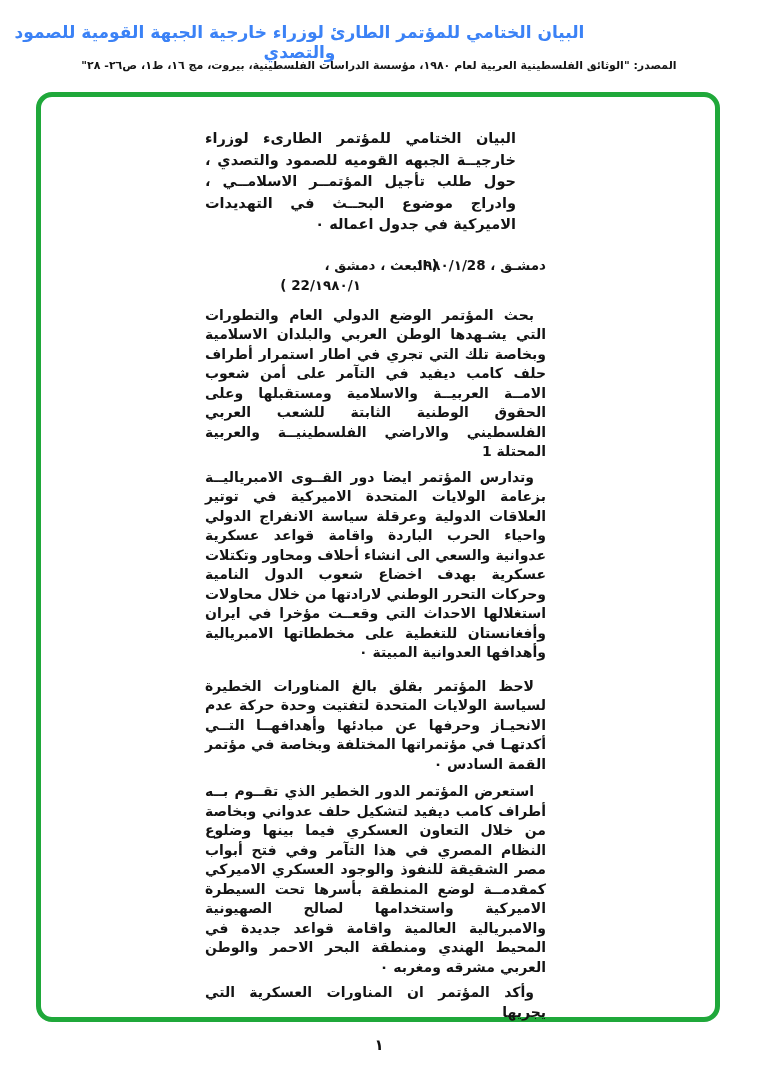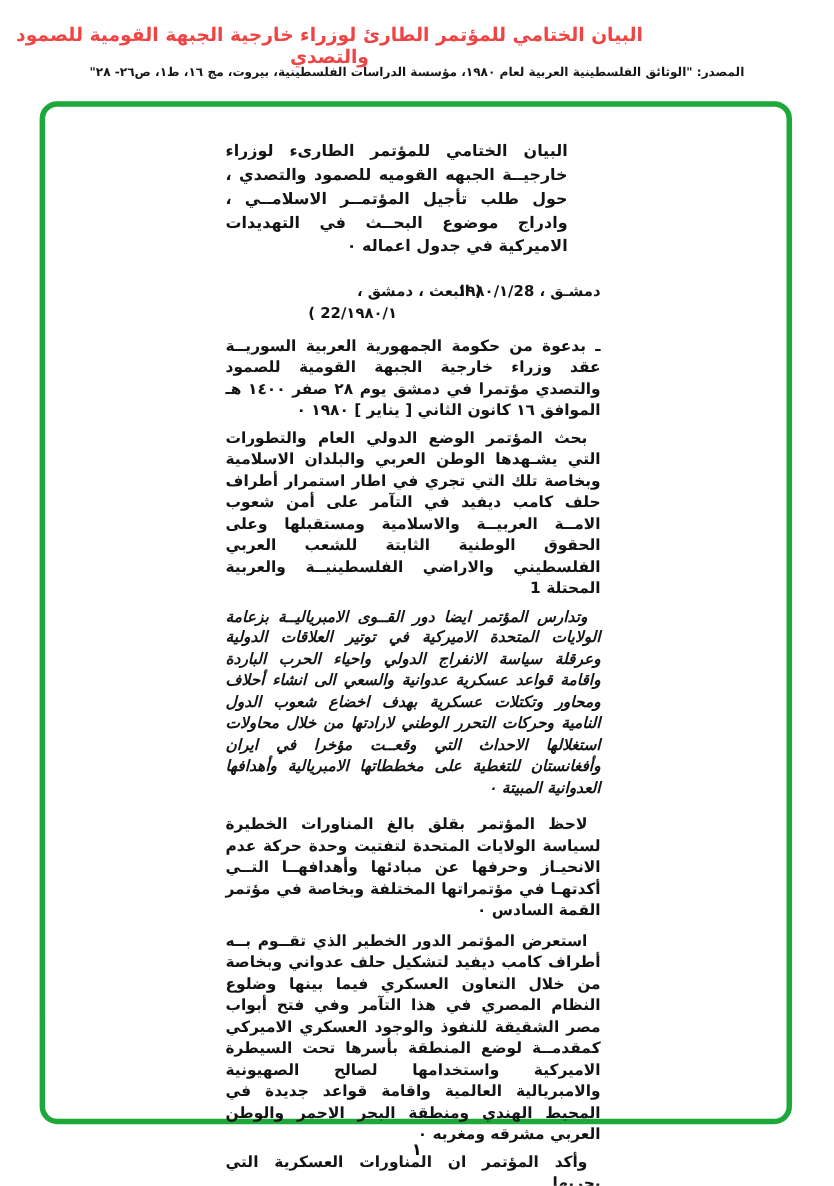--- a/index.html
+++ b/index.html
@@ -7,21 +7,21 @@
     width: 758px; height: 1078px;
     background: #ffffff;
     position: relative;
     font-family: "DejaVu Sans", sans-serif;
     color: #111111;
     overflow: hidden;
   }
   .header-title {
     position: absolute; top: 22px; left: 0; width: 599px;
     text-align: center; direction: rtl;
-    font-size: 17px; font-weight: bold; color: #ef4444;
+    font-size: 17px; font-weight: bold; color: #3b82f6;
   }
   .source-line {
     position: absolute; top: 59px; left: 0; width: 758px;
     text-align: center; direction: rtl;
     font-size: 11px; font-weight: bold; color: #151515;
     letter-spacing: 0.2px;
   }
   .green-frame {
     position: absolute; left: 36px; top: 92px;
     width: 684px; height: 930px;
@@ -44,21 +44,21 @@
   }
   .dateline {
     position: relative; height: 42px; margin: 0 0 8px 0;
     font-size: 13.5px;
   }
   .dl-city  { position: absolute; right: 0;     top: 0; white-space: nowrap; }
   .dl-ref1  { position: absolute; right: 108px; top: 0; white-space: nowrap; }
   .dl-ref2  { position: absolute; right: 185px; top: 20px; white-space: nowrap; }
   .doc-par { margin: 0 0 6px 0; text-indent: 12px; }
   .doc-par.no-indent { text-indent: 0; }
-  .doc-par.gap-after { margin-bottom: 14px; font-style: italic; }
+  .doc-par.gap-after { margin-bottom: 14px; }
   .doc-par.gap-after-sm { margin-bottom: 8px; }
   .page-number {
     position: absolute; top: 1036px; left: 0; width: 758px;
     text-align: center; font-size: 15px; font-weight: bold; color: #101010;
   }
 </style>
 </head>
 <body>
 
 <div class="header-title">البيان الختامي للمؤتمر الطارئ لوزراء خارجية الجبهة القومية للصمود والتصدي</div>
@@ -70,21 +70,20 @@
 <div class="doc-content">
 
   <p class="doc-title">البيان الختامي للمؤتمر الطارىء لوزراء خارجيــة الجبهه القوميه للصمود والتصدي ، حول طلب تأجيل المؤتمــر الاسلامــي ، وادراج موضوع البحــث في التهديدات الاميركية في جدول اعماله ٠</p>
 
   <div class="dateline">
     <span class="dl-city">دمشـق ، ١٩٨٠/١/28</span>
     <span class="dl-ref1">( البعث ، دمشق ،</span>
     <span class="dl-ref2">١٩٨٠/١/22 )</span>
   </div>
 
-  <p class="doc-par no-indent">ـ بدعوة من حكومة الجمهورية العربية السوريــة عقد وزراء خارجية الجبهة القومية للصمود والتصدي مؤتمرا في دمشق يوم ٢٨ صفر ١٤٠٠ هـ الموافق ١٦ كانون الثاني [ يناير ] ١٩٨٠ ٠</p>
 
   <p class="doc-par">بحث المؤتمر الوضع الدولي العام والتطورات التي يشـهدها الوطن العربي والبلدان الاسلامية وبخاصة تلك التي تجري في اطار استمرار أطراف حلف كامب ديفيد في التآمر على أمن شعوب الامــة العربيــة والاسلامية ومستقبلها وعلى الحقوق الوطنية الثابتة للشعب العربي الفلسطيني والاراضي الفلسطينيــة والعربية المحتلة 1</p>
 
   <p class="doc-par gap-after">وتدارس المؤتمر ايضا دور القــوى الامبرياليــة بزعامة الولايات المتحدة الاميركية في توتير العلاقات الدولية وعرقلة سياسة الانفراج الدولي واحياء الحرب الباردة واقامة قواعد عسكرية عدوانية والسعي الى انشاء أحلاف ومحاور وتكتلات عسكرية بهدف اخضاع شعوب الدول النامية وحركات التحرر الوطني لارادتها من خلال محاولات استغلالها الاحداث التي وقعــت مؤخرا في ايران وأفغانستان للتغطية على مخططاتها الامبريالية وأهدافها العدوانية المبيتة ٠</p>
 
   <p class="doc-par gap-after-sm">لاحظ المؤتمر بقلق بالغ المناورات الخطيرة لسياسة الولايات المتحدة لتفتيت وحدة حركة عدم الانحيـاز وحرفها عن مبادئها وأهدافهــا التــي أكدتهـا في مؤتمراتها المختلفة وبخاصة في مؤتمر القمة السادس ٠</p>
 
   <p class="doc-par">استعرض المؤتمر الدور الخطير الذي تقــوم بــه أطراف كامب ديفيد لتشكيل حلف عدواني وبخاصة من خلال التعاون العسكري فيما بينها وضلوع النظام المصري في هذا التآمر وفي فتح أبواب مصر الشقيقة للنفوذ والوجود العسكري الاميركي كمقدمــة لوضع المنطقة بأسرها تحت السيطرة الاميركية واستخدامها لصالح الصهيونية والامبريالية العالمية واقامة قواعد جديدة في المحيط الهندي ومنطقة البحر الاحمر والوطن العربي مشرقه ومغربه ٠</p>
 
   <p class="doc-par">وأكد المؤتمر ان المناورات العسكرية التي يجريها</p>

